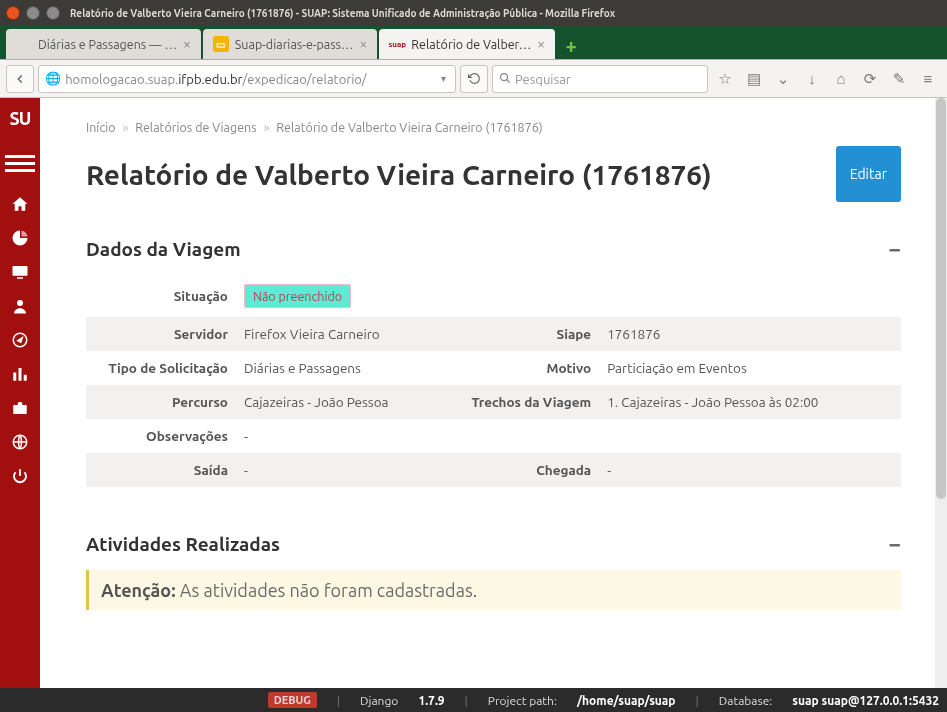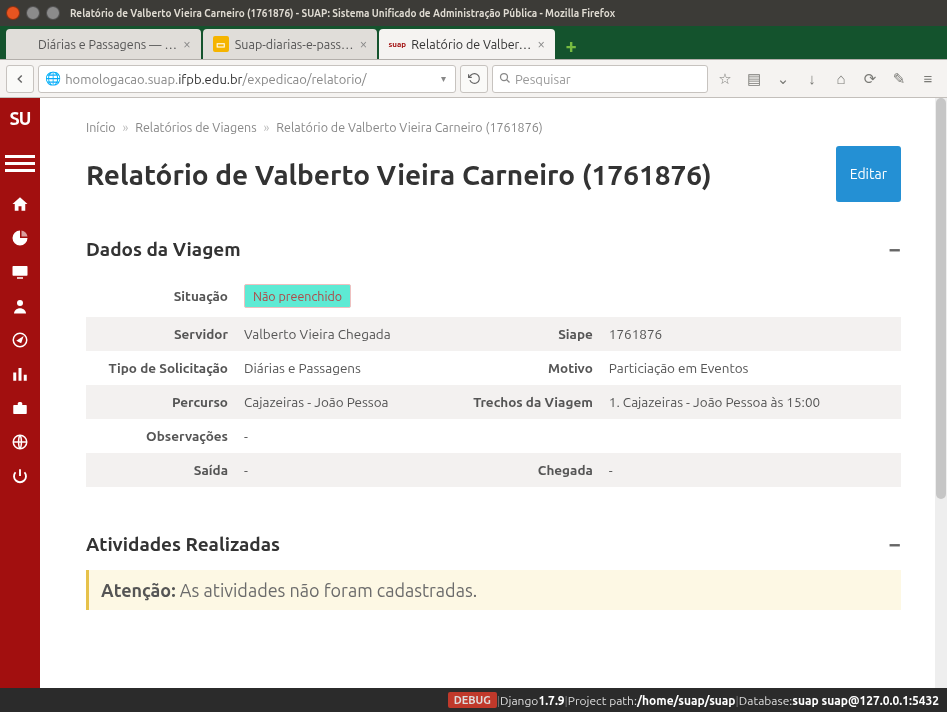--- a/index.html
+++ b/index.html
@@ -67,21 +67,21 @@
     .data-table td.val { color: #555; }
 
     .badge-red { display: inline-block; background: #5eead4; color: #b04848; border: 1px solid #eec0c0; padding: 4px 8px; font-size: 12.5px; border-radius: 2px; }
 
     .warn-box { background: #fdf8e4; border-left: 3px solid #e6c14a; padding: 10px 12px; font-size: 18px; color: #6b6b6b; margin-top: 10px; }
     .warn-box b { color: #555; }
 
     .section { margin-bottom: 44px; }
 
     
-    .debugbar { height: 24px; background: #2b2b2b; color: #ddd; font-size: 12px; display: flex; align-items: center; justify-content: flex-end; padding: 4px 8px; gap: 0; }
+    .debugbar { height: 24px; background: #2b2b2b; color: #ddd; font-size: 12px; display: flex; align-items: center; justify-content: flex-end; padding: 4px 8px; gap: 20px; }
     .debugbar .tag { background: #c0392b; padding: 2px 6px; border-radius: 2px; font-weight: bold; font-size: 11px; }
     .debugbar .sep { color: #777; }
     .debugbar .val { color: #fff; font-weight: bold; }
 
     .scrollbar-fake { position: absolute; right: 0; top: 0; width: 12px; height: 100%; background: #eee; }
     .scrollbar-fake .thumb { position: absolute; top: 0; left: 1px; width: 10px; height: 68%; background: #c6c6c6; border-radius: 5px; }
   </style>
 </head>
 <body>
 
@@ -239,35 +239,35 @@
       <table class="data-table">
         <tbody>
             <tr>
           <td class="label">Situação</td>
           <td class="val" colspan="3">
             <span class="badge-red">Não preenchido</span>
           </td>
         </tr>
         <tr>
           <td class="label">Servidor</td>
-          <td class="val">Valberto Vieira Chegada</td>
+          <td class="val">Firefox Vieira Carneiro</td>
           <td class="label2">Siape</td>
           <td class="val">1761876</td>
         </tr>
         <tr>
           <td class="label">Tipo de Solicitação</td>
           <td class="val">Diárias e Passagens</td>
           <td class="label2">Motivo</td>
           <td class="val">Particiação em Eventos</td>
         </tr>
         <tr>
           <td class="label">Percurso</td>
           <td class="val">Cajazeiras - João Pessoa</td>
           <td class="label2">Trechos da Viagem</td>
-          <td class="val">1. Cajazeiras - João Pessoa às 15:00</td>
+          <td class="val">1. Cajazeiras - João Pessoa às 02:00</td>
         </tr>
         <tr>
           <td class="label">Observações</td>
           <td class="val" colspan="3">-</td>
         </tr>
         <tr>
           <td class="label">Saída</td>
           <td class="val">-</td>
           <td class="label2">Chegada</td>
           <td class="val">-</td>

